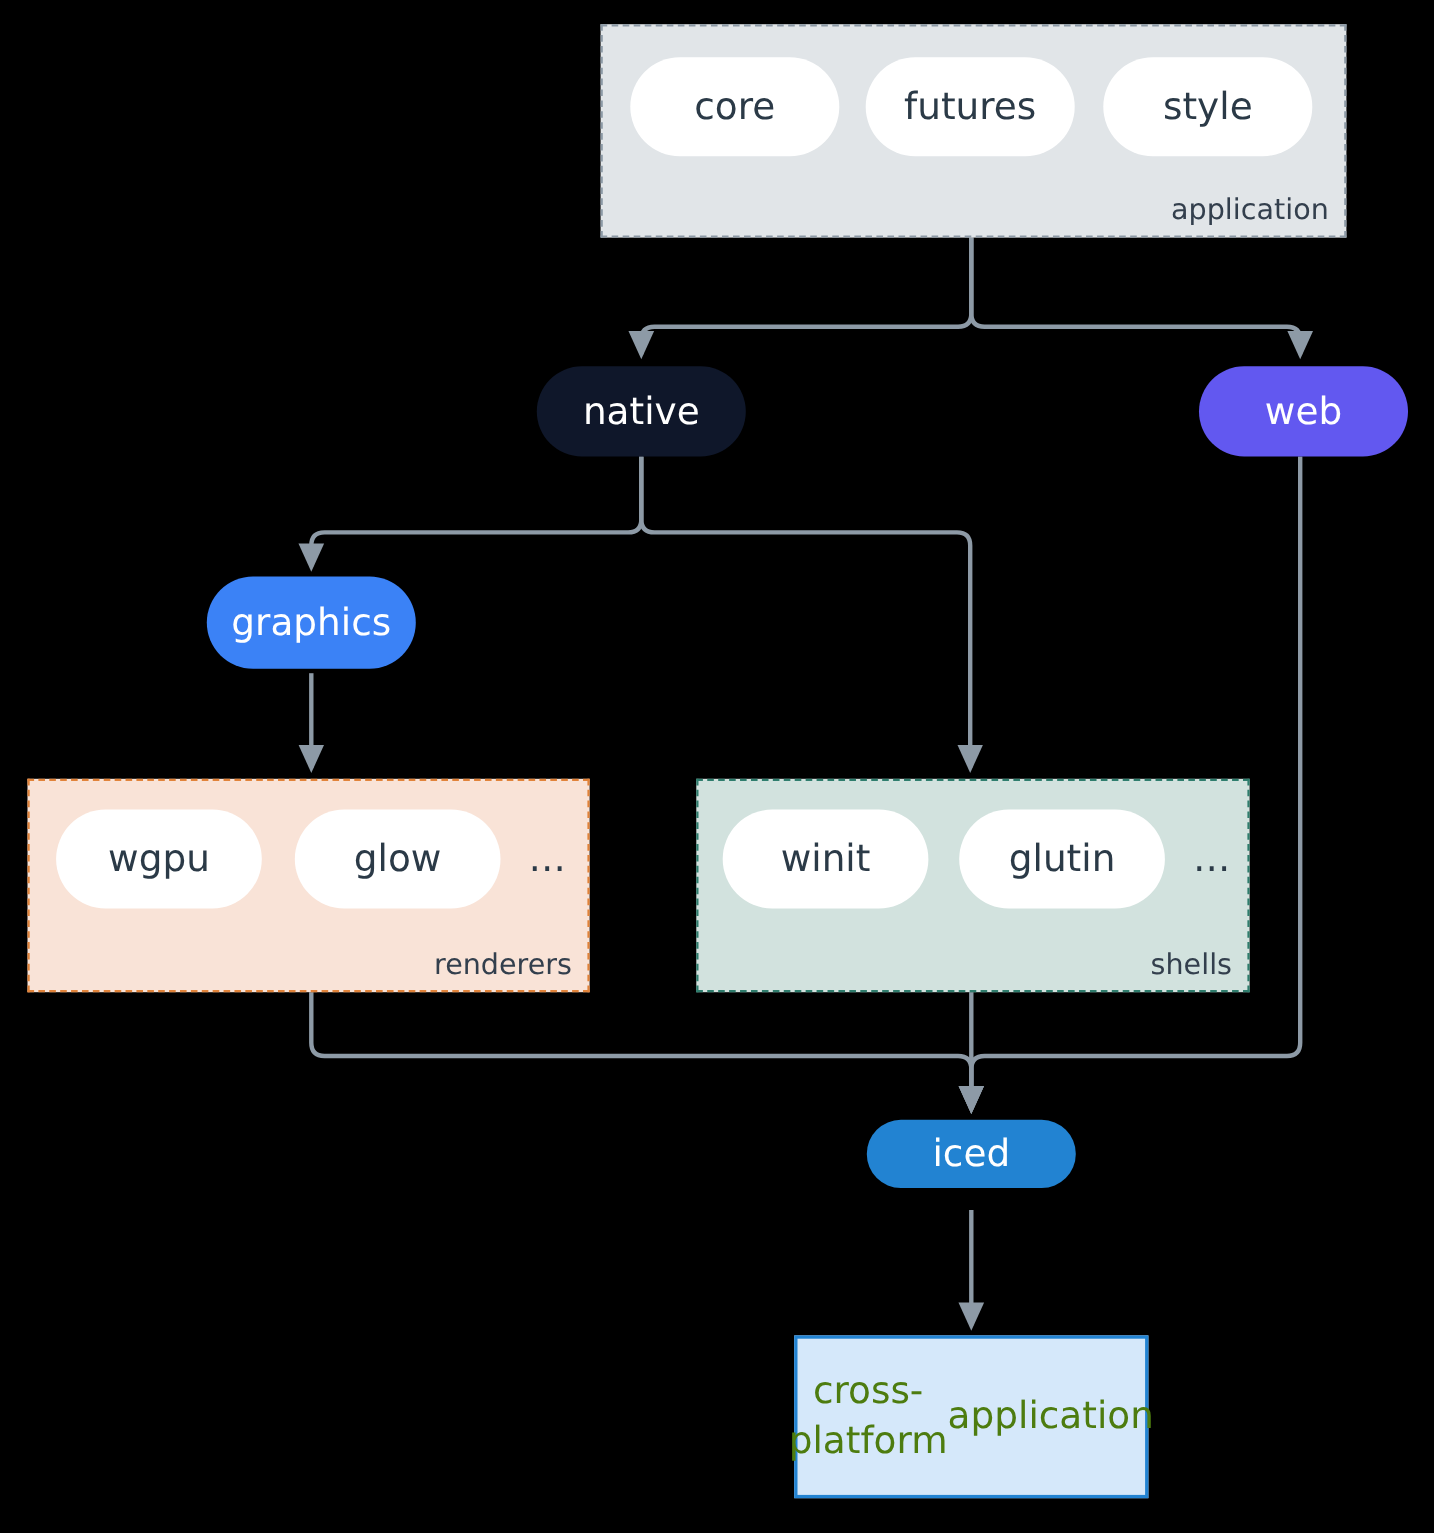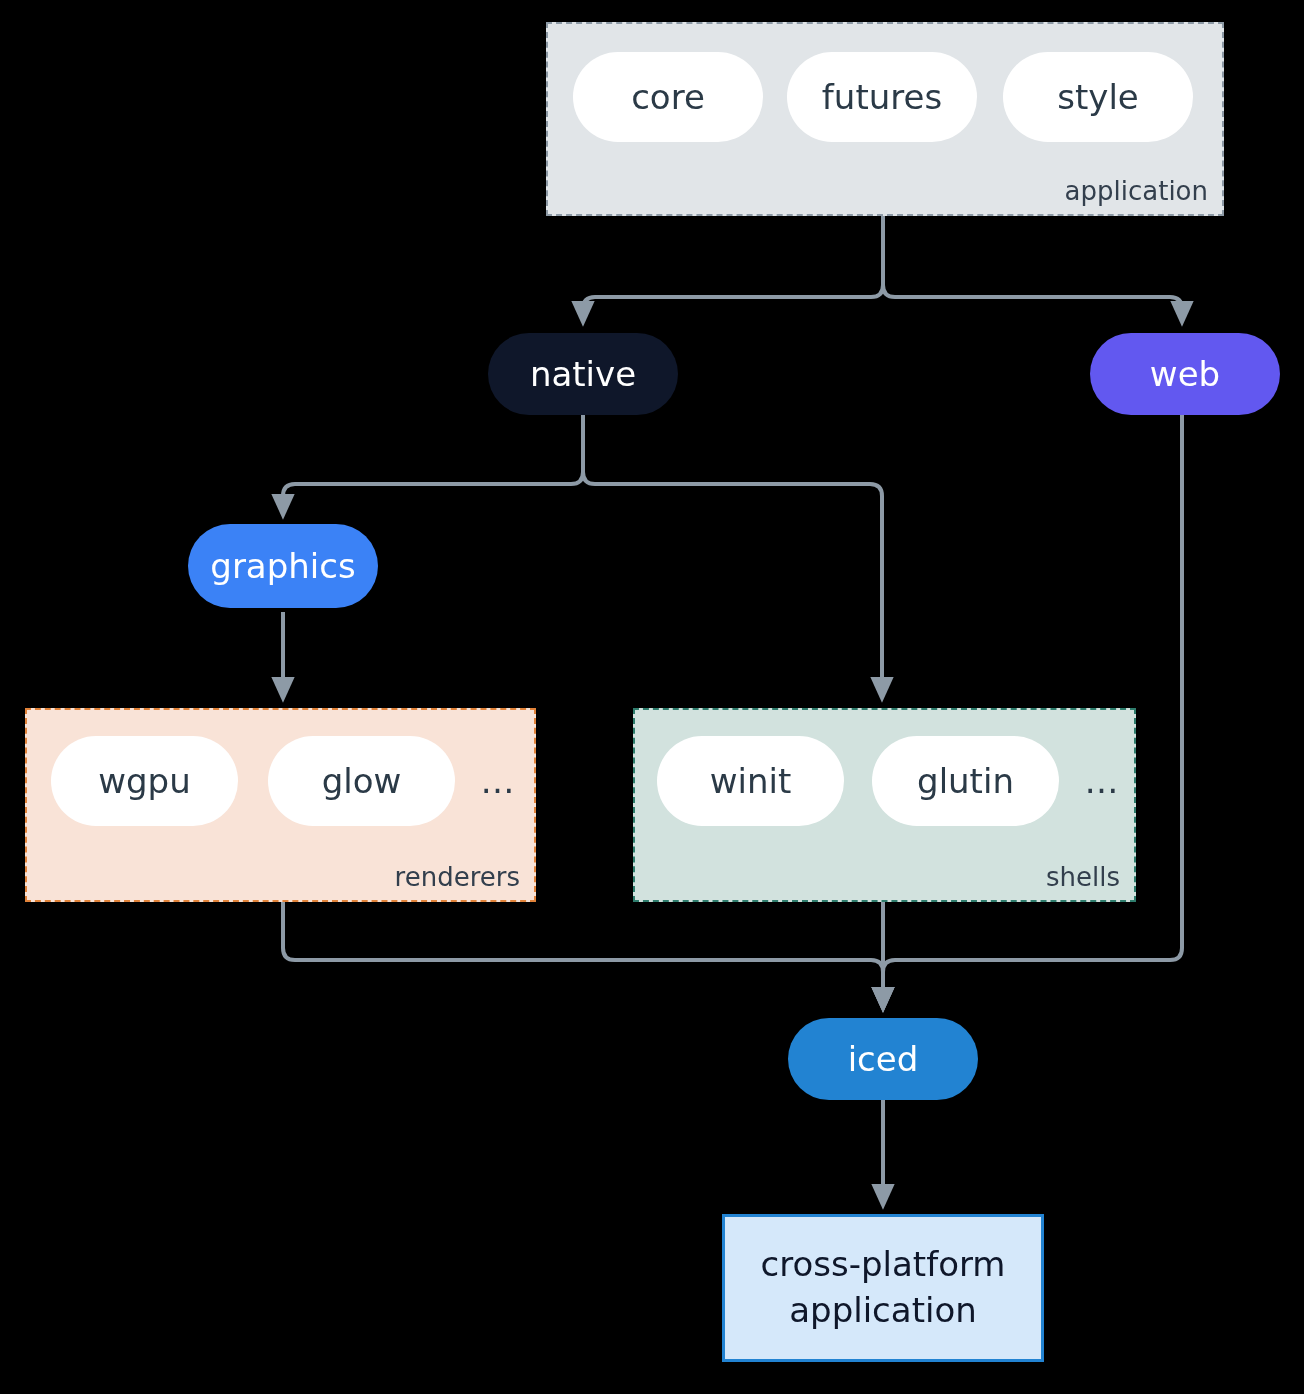--- a/index.html
+++ b/index.html
@@ -68,26 +68,25 @@
     color: #2b3a47;
     letter-spacing: 1px;
     display: flex;
     align-items: center;
     justify-content: center;
   }
   .rect-node {
     position: absolute;
     box-sizing: border-box;
     display: flex;
-    flex-direction: column;
     align-items: center;
     justify-content: center;
     font-size: 34px;
     line-height: 1.35;
-    color: #0f172a;
+    color: #4d7c0f;
     text-align: center;
   }
 </style>
 </head>
 <body>
 
 <div id="diagram-root">
 
   <svg id="edge-layer" viewBox="0 0 1304 1394" width="1304" height="1394">
     <defs>
@@ -158,21 +157,21 @@
   <div class="pill pill-white" style="left:657px; top:736px; width:187px; height:90px;">
     <span>winit</span>
   </div>
   <div class="pill pill-white" style="left:872px; top:736px; width:187px; height:90px;">
     <span>glutin</span>
   </div>
   <div class="ellipsis" style="left:1074px; top:758px; width:56px; height:46px;">
     <span>…</span>
   </div>
 
-  <div class="node" style="left:788px; top:1018px; width:190px; height:82px; background:#2283d2;text-align:center;">
+  <div class="node" style="left:788px; top:1018px; width:190px; height:62px; background:#2283d2;text-align:center;">
     <span>iced</span>
   </div>
 
   <div class="rect-node" style="left:722px; top:1214px; width:322px; height:148px; background:#d5e8fa; border:3px solid #2283d2;">
     <span>cross-platform</span>
     <span>application</span>
   </div>
 
 </div>
 

